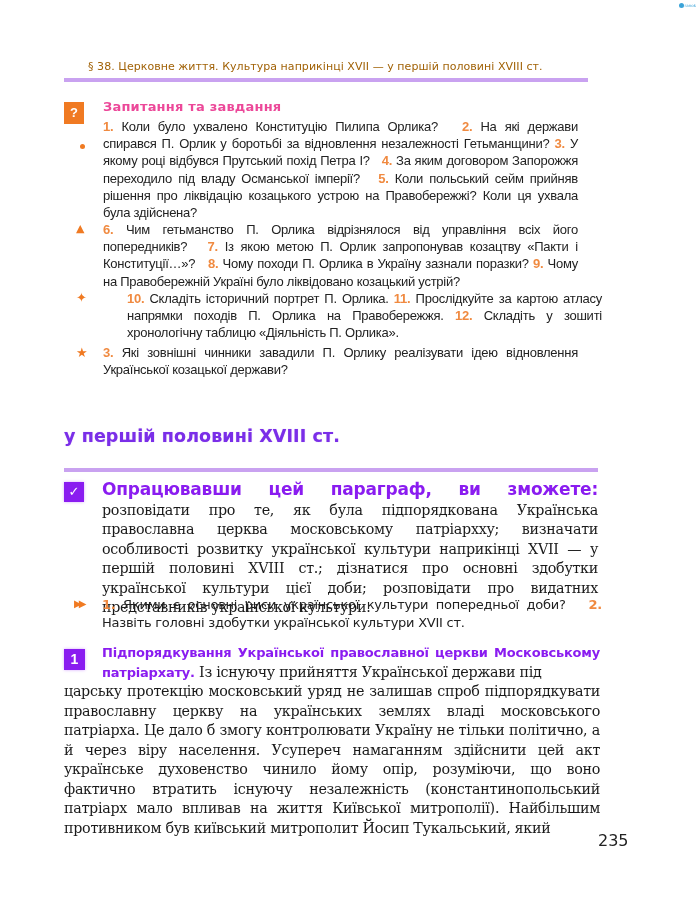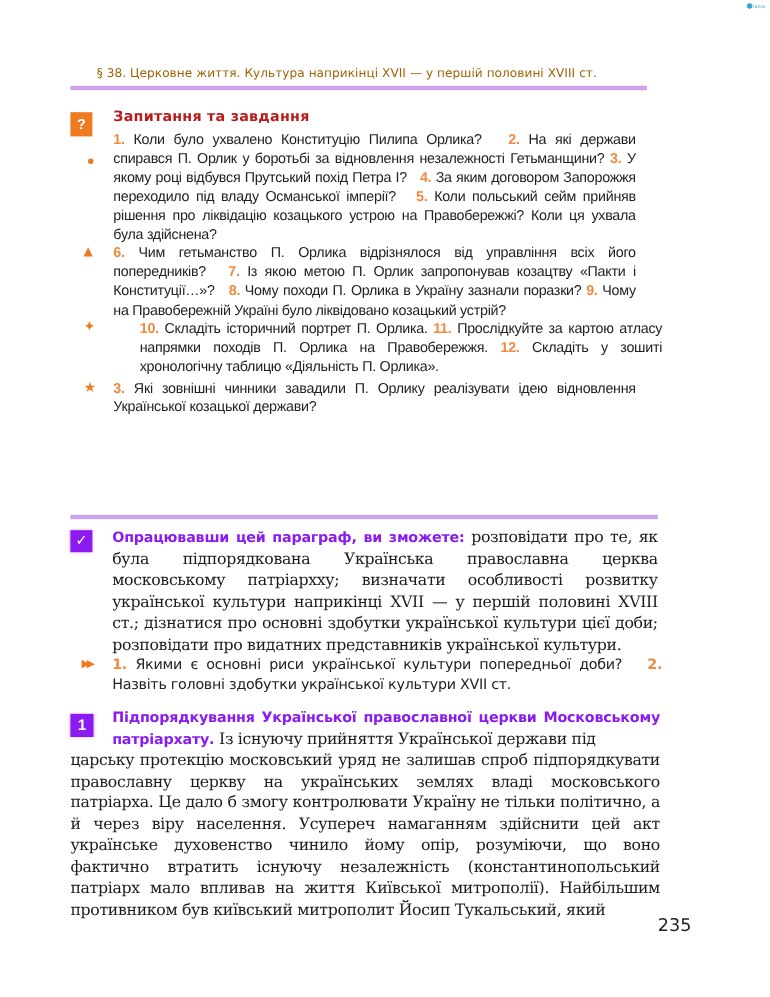--- a/index.html
+++ b/index.html
@@ -21,21 +21,21 @@
     position:absolute; left:64px; top:78px; width:524px; height:4px; background:#c9a2f0;
   }
 
   .q-block { position:absolute; left:64px; top:99px; width:520px; }
   .q-icon {
     position:absolute; left:0; top:3px; width:20px; height:22px; background:#f07a22;
     color:#fff; font-weight:bold; font-size:13px; text-align:center; line-height:22px;
     font-family:"Liberation Sans", sans-serif;
   }
   .q-title {
-    position:absolute; left:39px; top:0; font-weight:bold; font-size:13px; color:#b91c1c;
+    position:absolute; left:39px; top:0; font-weight:bold; font-size:13px; color:#ec4899;
     font-family:"DejaVu Sans", sans-serif; letter-spacing:0.2px;
   }
   .q-text {
     position:absolute; left:39px; width:475px; font-size:13px; line-height:17.2px; color:#222;
     text-align:justify; font-family:Liberation Sans, sans-serif; letter-spacing:-0.25px;
   }
   .num { color:#f08a40; font-weight:bold; }
   .marker {
     position:absolute; left:12px; color:#f07a22; font-size:11px; line-height:1;
   }
@@ -54,21 +54,21 @@
   .check-icon {
     position:absolute; left:0; top:2px; width:20px; height:20px; background:#8a1cf0;
     color:#fff; font-size:13px; text-align:center; line-height:20px;
     box-shadow:0 0 3px #d7a9ff;
   }
   .goals-text {
     position:absolute; left:38px; top:0; width:496px; font-family:"DejaVu Serif", serif;
     font-size:14.3px; line-height:19.5px; color:#1a1a1a; text-align:justify; letter-spacing:-0.3px;
   }
   .goals-lead {
-    font-family:"DejaVu Sans", sans-serif; font-weight:bold; color:#8a1cf0; font-size:13px;
+    font-family:"DejaVu Sans", sans-serif; font-weight:bold; color:#8a1cf0; font-size:17px;
     letter-spacing:-0.2px;
   }
 
   .prev-block { position:absolute; left:64px; top:596px; width:536px; }
   .ff-icon {
     position:absolute; left:10px; top:2px; color:#f07a22; font-size:10px; letter-spacing:-3px;
   }
   .prev-text {
     position:absolute; left:38px; top:0; width:500px; font-size:13px; line-height:17.5px;
     color:#222; font-family:"DejaVu Sans", sans-serif; letter-spacing:-0.25px; text-align:justify;
@@ -150,20 +150,21 @@
   </div>
 
   <span class="marker" style="top:247px; font-size:13px;">★</span>
   <div class="q-text" style="top:245px;">
     <span class="num">3.</span>
     <span>Які зовнішні чинники завадили П. Орлику реалізувати ідею відновлення Української козацької держави?</span>
   </div>
 </div>
 
 <div class="section-title">
+  <div>у першій половині XVIII ст.</div>
 </div>
 <div class="section-rule"></div>
 
 <div class="goals-block">
   <div class="check-icon">✓</div>
   <div class="goals-text">
     <span class="goals-lead">Опрацювавши цей параграф, ви зможете:</span><span> розповідати про те, як була підпорядкована Українська православна церква московському патріархху; визначати особливості розвитку української культури наприкінці XVII — у першій половині XVIII ст.; дізнатися про основні здобутки української культури цієї доби; розповідати про видатних представників української культури.</span>
   </div>
 </div>
 

